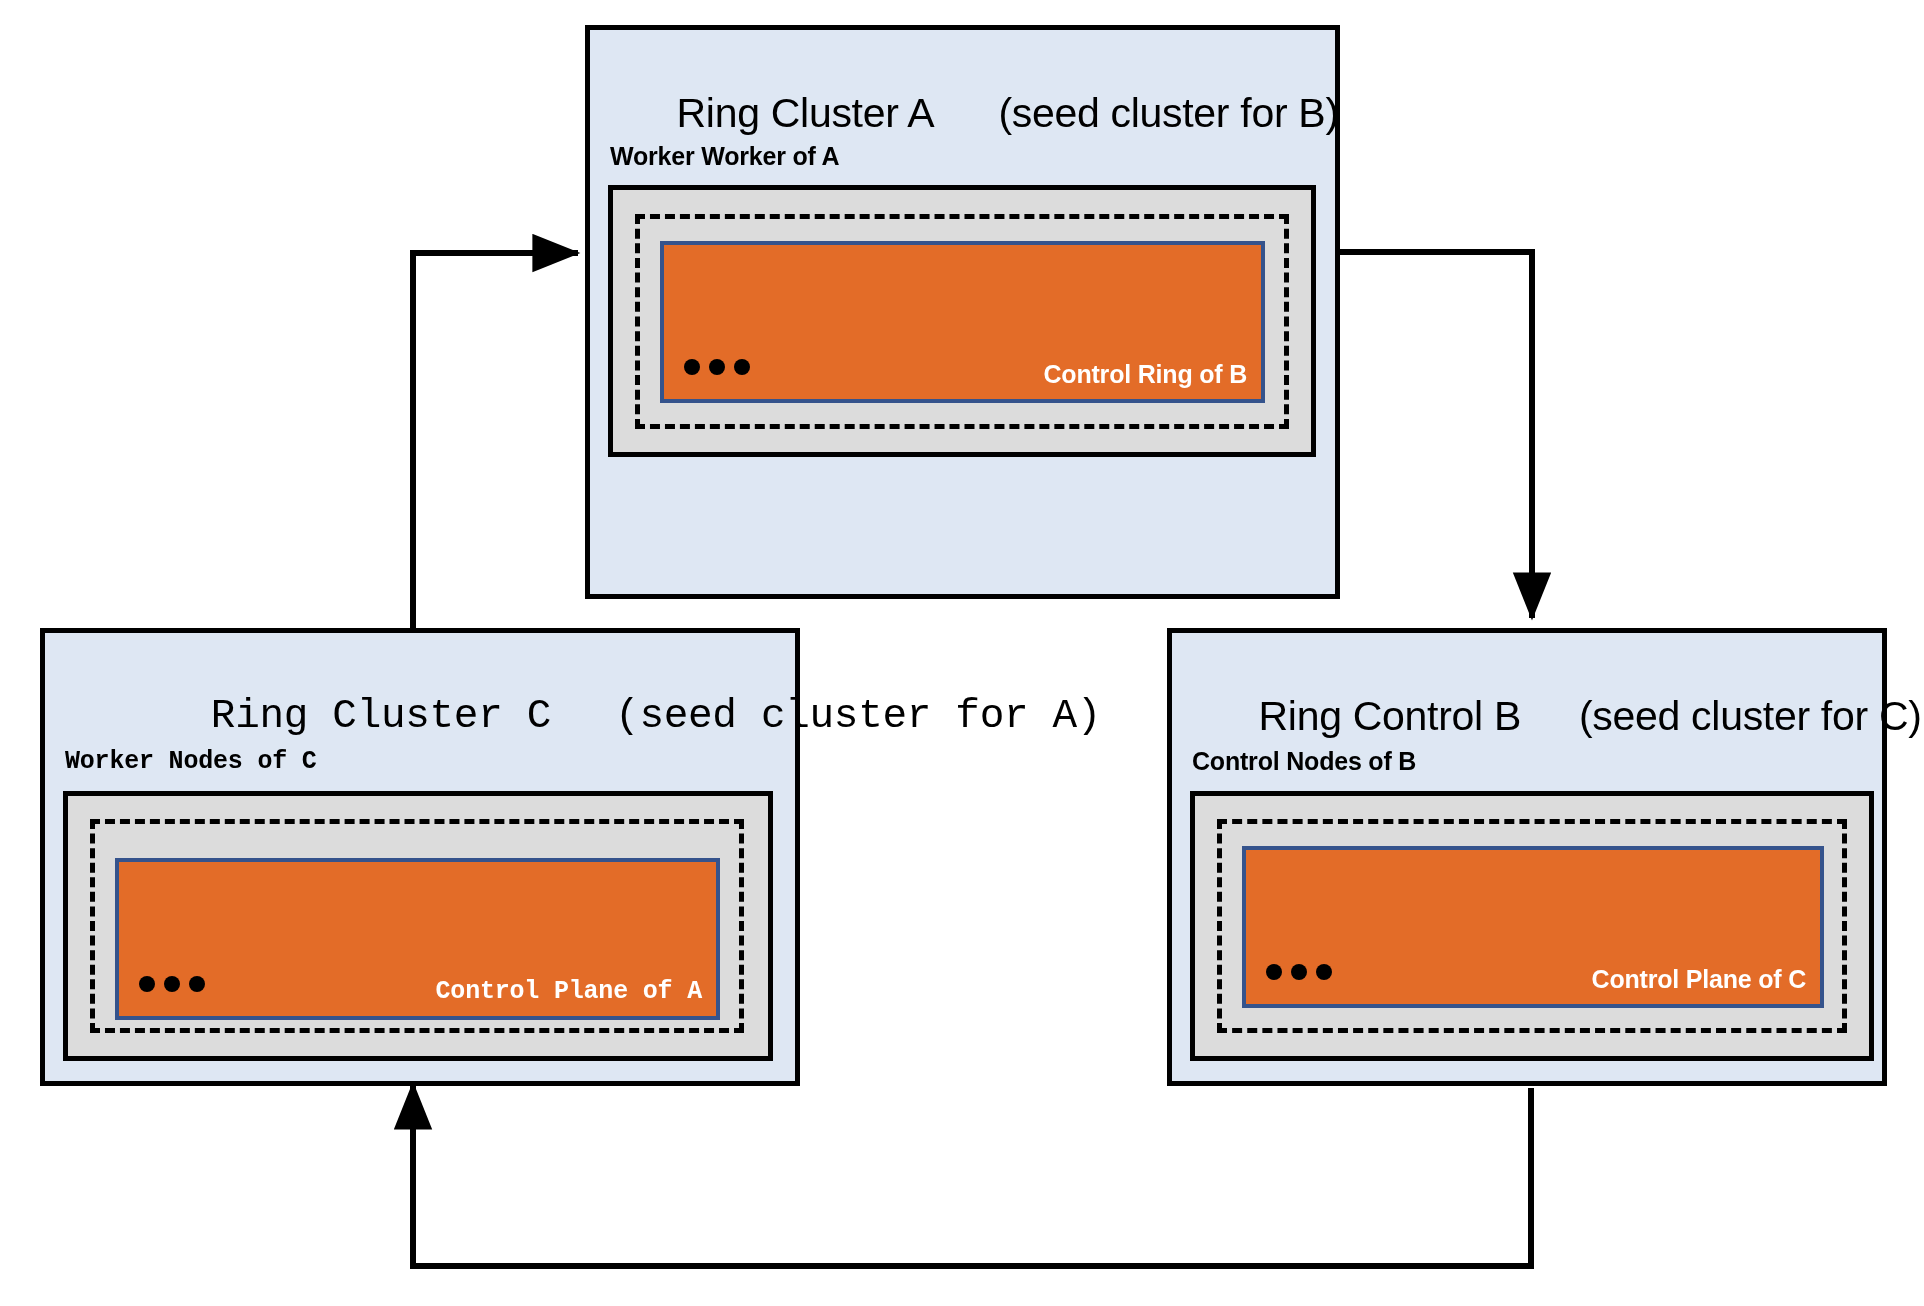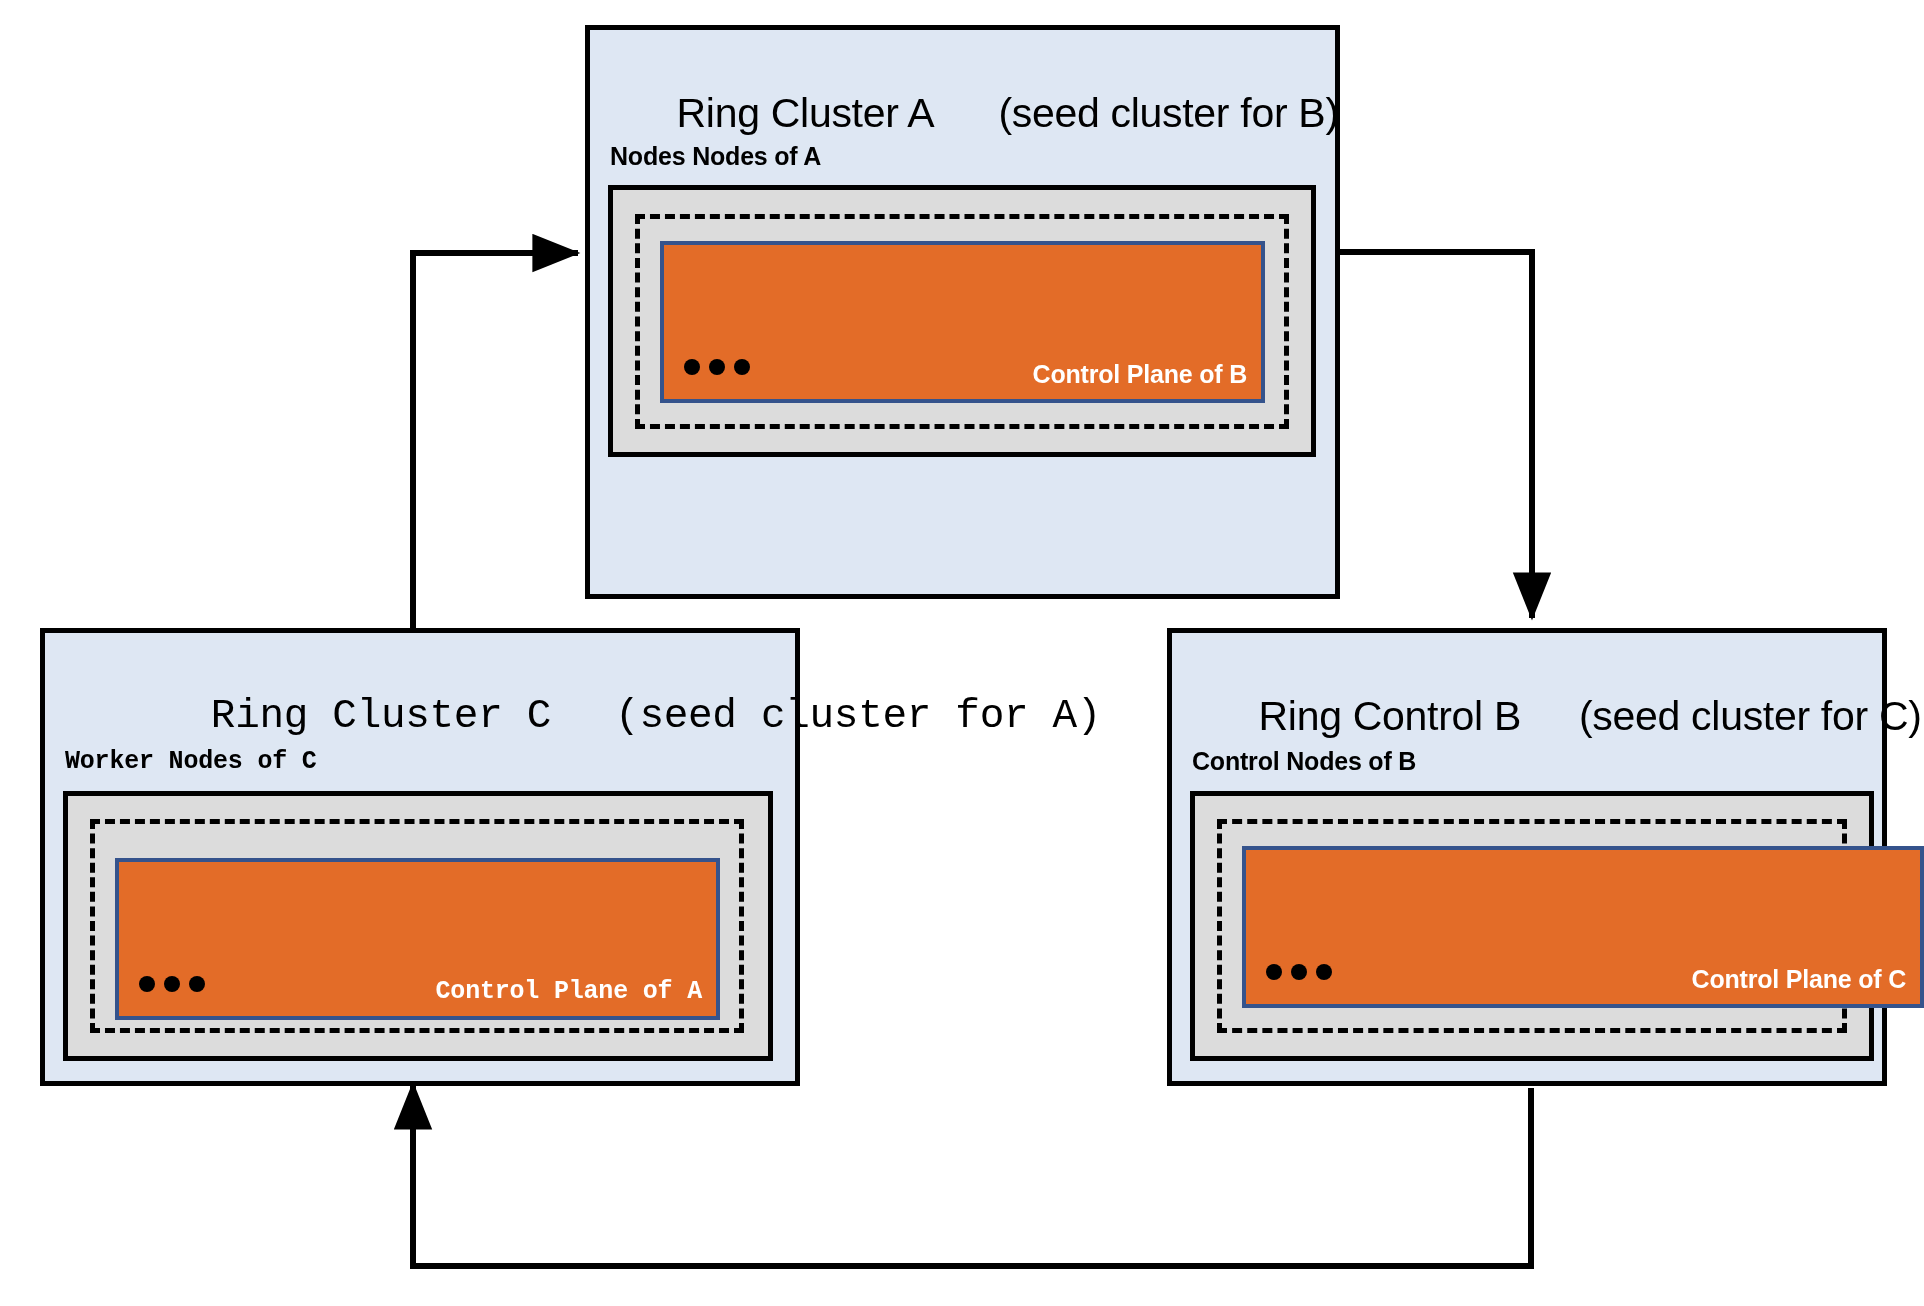--- a/index.html
+++ b/index.html
@@ -126,33 +126,33 @@
       <path d="M 413,628 L 413,253 L 578,253" fill="none" stroke="#000000" stroke-width="6" marker-end="url(#arrowhead)"></path>
     </g>
   </svg>
 
   <div class="cluster" style="left:585px; top:25px; width:755px; height:574px;">
 
     <div class="cluster-title" style="left:20px; top:22px;">
       <span>Ring Cluster A</span><span style="display:inline-block;width:64px;"></span><span class="seed">(seed cluster for B)</span>
     </div>
 
-    <div class="worker-label" style="left:20px; top:114px;">Nodes Nodes of A</div>
+    <div class="worker-label" style="left:20px; top:114px;">Worker Worker of A</div>
 
     <div class="worker-box" style="left:18px; top:155px; width:708px; height:272px;">
 
       <div class="dashed-box" style="left:22px; top:24px; width:654px; height:215px;"></div>
 
       <div class="control-plane" style="left:47px; top:51px; width:605px; height:162px;">
         <div class="dots">
           <span class="dot"></span>
           <span class="dot"></span>
           <span class="dot"></span>
         </div>
-        <div class="cp-label">Control Plane of B</div>
+        <div class="cp-label">Control Ring of B</div>
       </div>
     </div>
   </div>
 
   <div class="cluster" style="left:40px; top:628px; width:760px; height:458px;font-family:Liberation Mono, monospace;">
 
     <div class="cluster-title" style="left:20px; top:22px;">
       <span>Ring Cluster C</span><span style="display:inline-block;width:64px;"></span><span class="seed">(seed cluster for A)</span>
     </div>
 
@@ -178,21 +178,21 @@
     <div class="cluster-title" style="left:20px; top:22px;">
       <span>Ring Control B</span><span style="display:inline-block;width:58px;"></span><span class="seed">(seed cluster for C)</span>
     </div>
 
     <div class="worker-label" style="left:20px; top:116px;">Control Nodes of B</div>
 
     <div class="worker-box" style="left:18px; top:158px; width:684px; height:270px;">
 
       <div class="dashed-box" style="left:22px; top:23px; width:630px; height:214px;"></div>
 
-      <div class="control-plane" style="left:47px; top:50px; width:682px; height:162px;padding-left:24px;">
+      <div class="control-plane" style="left:47px; top:50px; width:582px; height:162px;padding-left:24px;">
         <div class="dots">
           <span class="dot"></span>
           <span class="dot"></span>
           <span class="dot"></span>
         </div>
         <div class="cp-label">Control Plane of C</div>
       </div>
     </div>
   </div>
 

